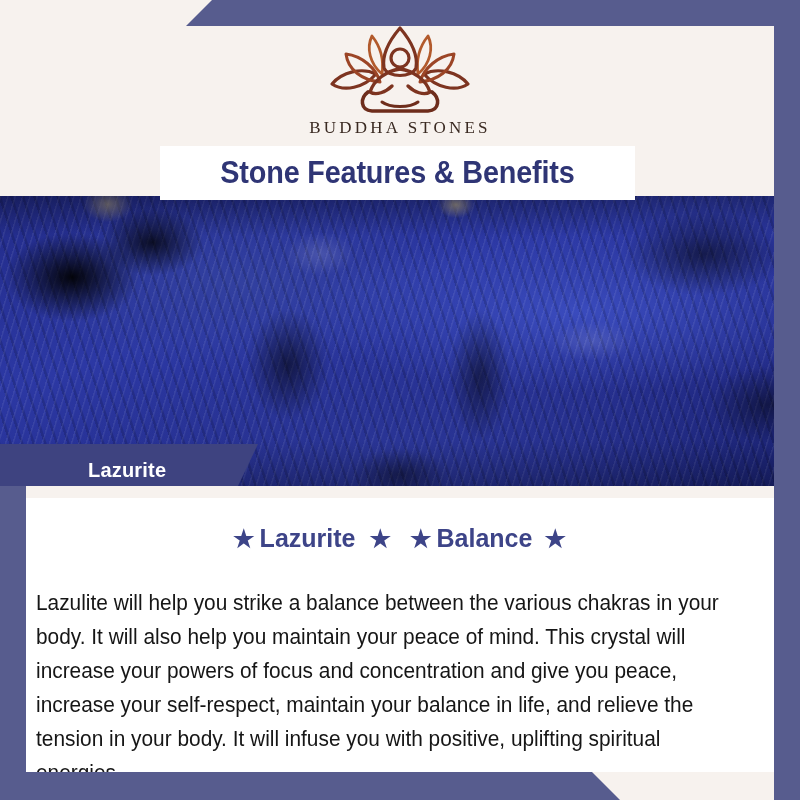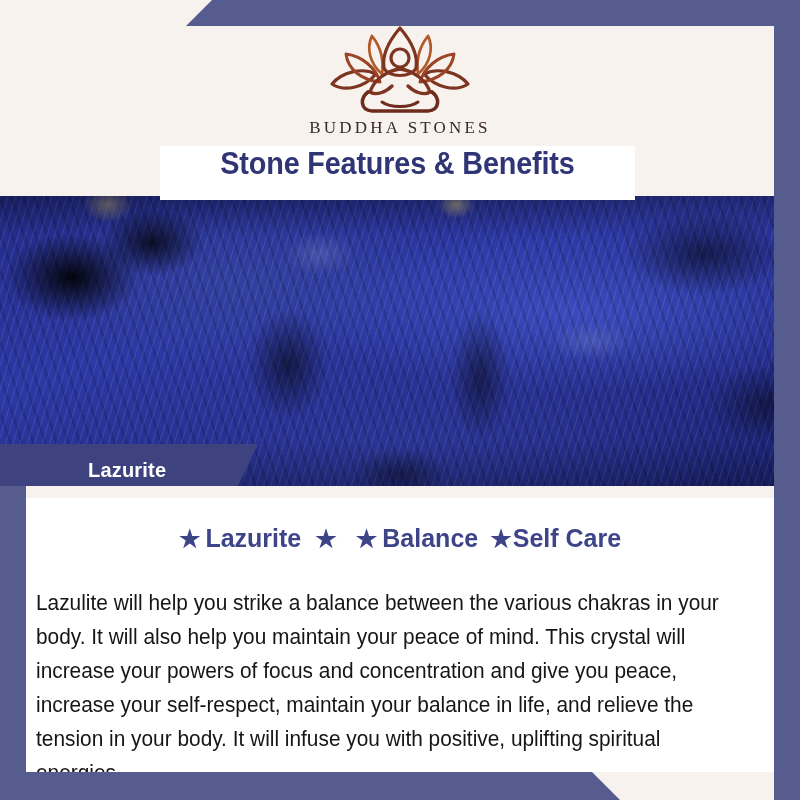--- a/index.html
+++ b/index.html
@@ -95,21 +95,21 @@
 
   
   .title-banner {
     position: absolute;
     top: 146px;
     left: 160px;
     width: 475px;
     height: 54px;
     background: #ffffff;
     display: flex;
-    align-items: flex-start;
+    align-items: center;
     justify-content: center;
     z-index: 5;
   }
   .title-banner-text {
     font-size: 31px;
     font-weight: bold;
     color: #2f3575;
     letter-spacing: -0.2px;
     white-space: nowrap;
     transform: scaleX(0.93);
@@ -320,21 +320,20 @@
       </span>
       <span class="benefit">
         <span class="star">★</span>
       </span>
       <span class="benefit">
         <span class="star">★</span>
         <span>Balance</span>
       </span>
       <span class="benefit tight">
         <span class="star">★</span>
-        <span>Self Care</span>
       </span>
     </div>
 
     <p class="description">Lazulite will help you strike a balance between the various chakras in your body. It will also help you maintain your peace of mind. This crystal will increase your powers of focus and concentration and give you peace, increase your self-respect, maintain your balance in life, and relieve the tension in your body. It will infuse you with positive, uplifting spiritual energies.</p>
   </div>
 
   <div class="frame-top-diagonal"></div>
   <div class="frame-right"></div>
   <div class="frame-left"></div>
   <div class="frame-bottom-diagonal"></div>

